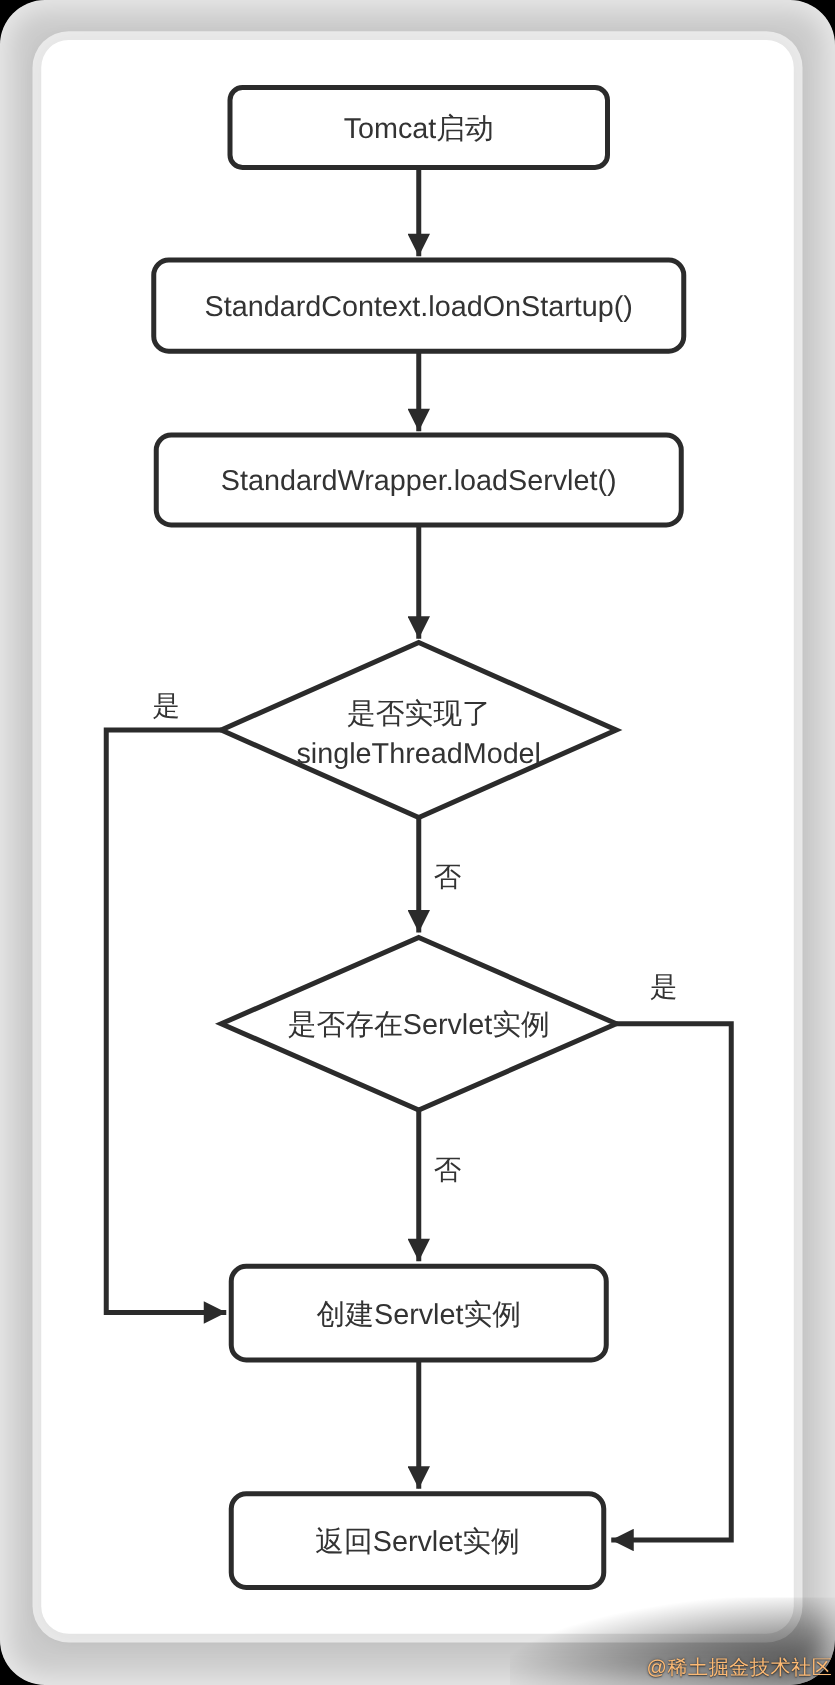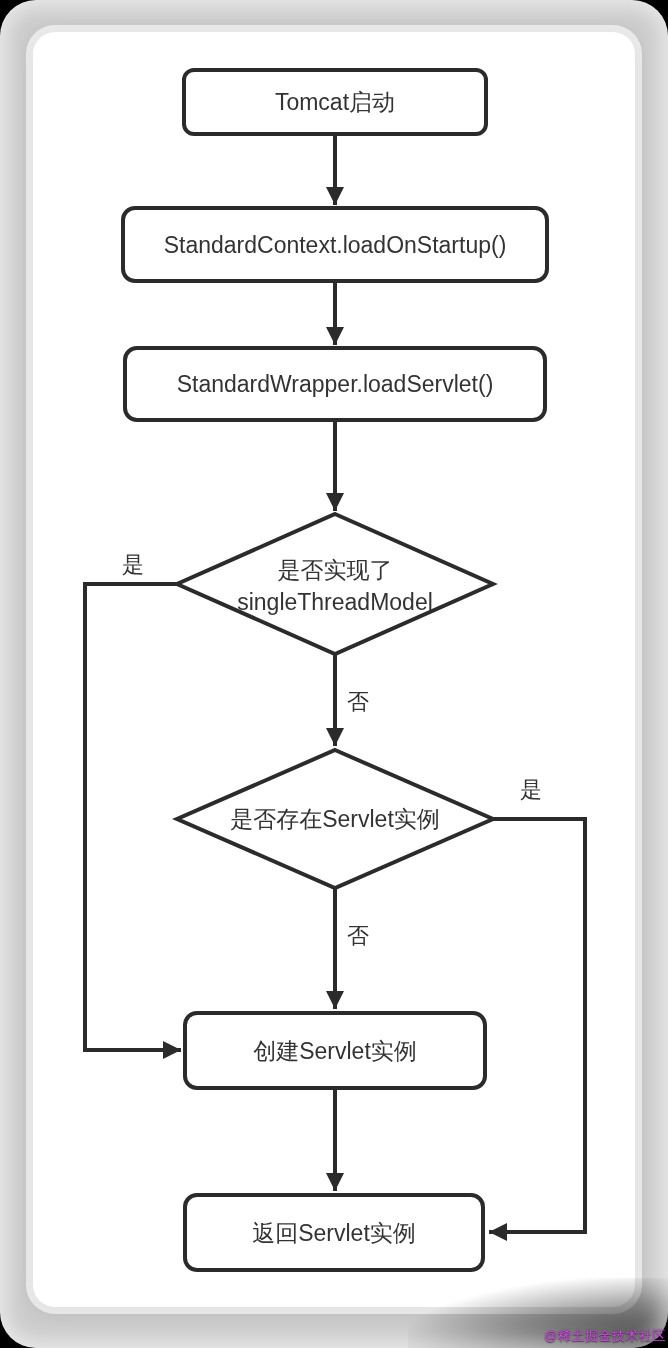--- a/index.html
+++ b/index.html
@@ -73,23 +73,23 @@
   svg.flow text {
     fill: #333333;
     font-family: "Liberation Sans", "DejaVu Sans", sans-serif;
   }
   svg.flow .node-label { font-size: 23px; }
   svg.flow .edge-label { font-size: 22px; }
   .watermark {
     position: absolute;
     right: 2px;
     bottom: 3px;
-    font-size: 13px;
+    font-size: 16px;
     letter-spacing: 0.5px;
-    color: #d946ef;
+    color: #fdba74;
     text-shadow: 0 0 2px rgba(40,40,40,0.8), 0 1px 1px rgba(0,0,0,0.5);
     white-space: nowrap;
   }
 </style>
 </head>
 <body>
 
 <div class="stage">
   <div class="frame">
     <div class="panel"></div>

